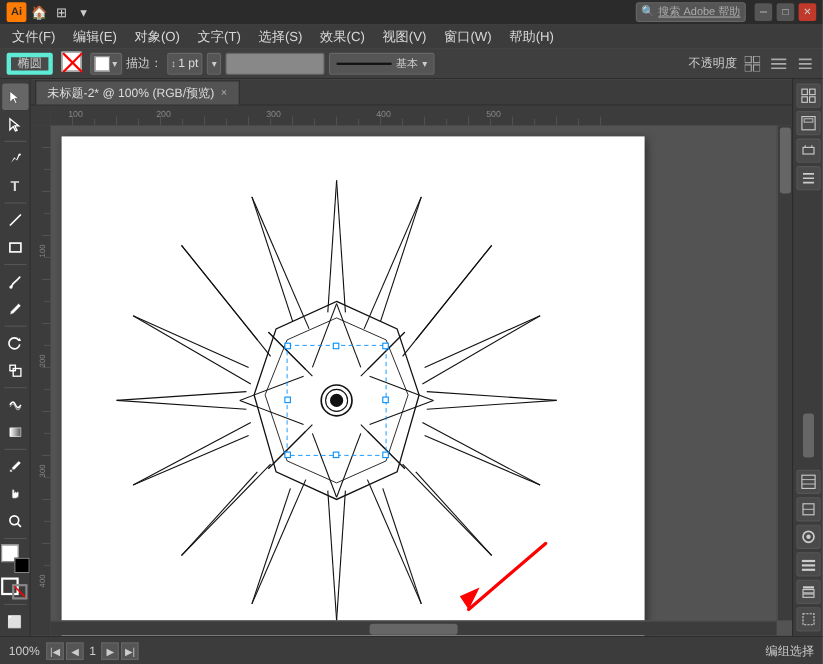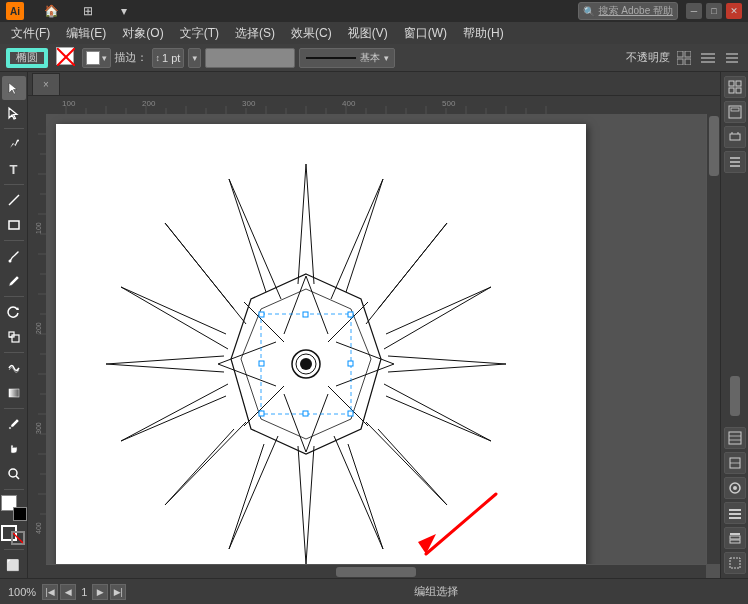--- a/index.html
+++ b/index.html
@@ -15,21 +15,21 @@
     }
 
     
     #title-bar {
       width: 100%;
       height: 22px;
       background: #2b2b2b;
       display: flex;
       align-items: center;
       padding: 0 6px;
-      gap: 20px;
+      gap: 4px;
     }
     #title-bar .ai-logo {
       width: 18px; height: 18px;
       background: #FF7C00;
       display: flex; align-items: center; justify-content: center;
       font-size: 10px; font-weight: bold; color: #2b2b2b;
       border-radius: 2px;
     }
     #title-bar .win-btn {
       width: 16px; height: 16px;
@@ -205,21 +205,21 @@
       font-size: 11px; color: #ccc;
       display: flex; align-items: center; gap: 2px;
     }
     .nav-btn {
       width: 16px; height: 16px;
       background: #555; border: 1px solid #666;
       display: flex; align-items: center; justify-content: center;
       font-size: 9px; color: #ccc; cursor: pointer;
     }
     .status-text {
-      flex: 1; text-align: center;
+      flex: 1; text-align: right;
       font-size: 11px; color: #ccc;
     }
 
     
     #far-right-panel {
       width: 28px;
       background: #3c3c3c;
       display: flex;
       flex-direction: column;
       align-items: center;
@@ -451,20 +451,21 @@
       </div>
     </div>
     <div class="tool-separator"></div>
     <div class="tool-btn" style="font-size:11px;color:#ccc;">⬜</div>
   </div>
 
   <div id="canvas-area">
 
     <div id="tab-bar">
       <div class="tab-item">
+        <span>未标题-2* @ 100% (RGB/预览)</span>
         <span class="tab-close">×</span>
       </div>
     </div>
 
     <div id="canvas-container">
 
       <div id="canvas-ruler-corner"></div>
       <div id="canvas-ruler-h">
         <svg width="100%" height="18">
           <rect width="100%" height="18" fill="#3c3c3c"></rect>

